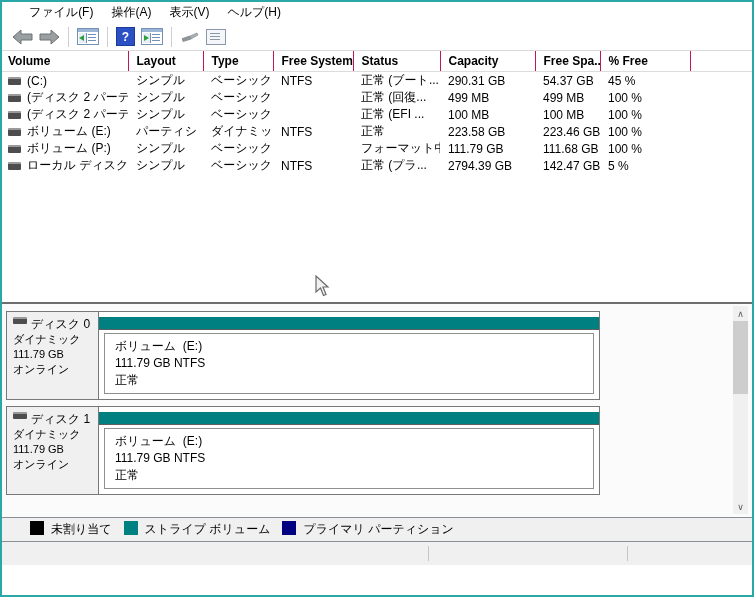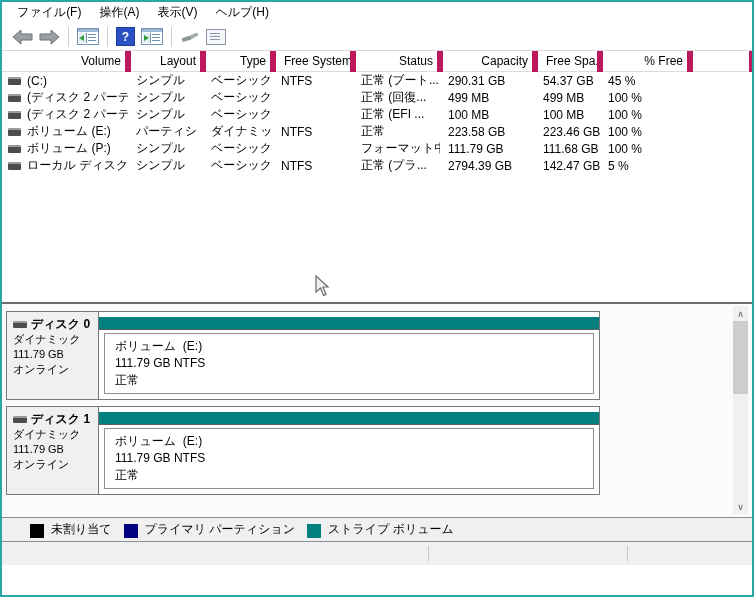--- a/index.html
+++ b/index.html
@@ -9,21 +9,21 @@
     font-family:"Liberation Sans","DejaVu Sans",sans-serif;color:#000;
   }
   
   .titlebar{height:30px;display:flex;align-items:center;padding-left:9px;background:#fff;}
   .app-icon{width:18px;height:15px;display:inline-block;}
   .title-text{font-size:12px;margin-left:7px;}
   .win-controls{margin-left:auto;display:flex;height:100%;}
   .win-btn{width:46px;height:100%;display:flex;align-items:center;justify-content:center;
     font-size:12px;background:transparent;border:none;color:#222;padding:0;}
   
-  .menubar{height:21px;display:flex;align-items:center;padding-left:6px;background:#fff;font-size:12px;}
+  .menubar{height:21px;display:flex;align-items:center;padding-left:18px;background:#fff;font-size:12px;}
   .menu-item{padding:3px 9px;}
   
   .toolbar{height:27px;display:flex;align-items:center;padding-left:7px;background:#fff;
     border-bottom:1px solid #d9d9d9;}
   .tb-sep{width:1px;height:20px;background:#cfcfcf;margin:0 5px;}
   .tb-btn{background:transparent;border:none;padding:1px 3px;display:flex;align-items:center;justify-content:center;}
   .nav-arrow{display:block;}
   .pane-icon{width:20px;height:15px;border:1px solid #7292b4;background:#fff;position:relative;display:block;}
   .pane-icon .bar{position:absolute;left:0;top:0;right:0;height:3px;background:#9cb6d8;}
   .pane-icon .col{position:absolute;left:1px;top:4px;width:7px;bottom:1px;background:#e8eef6;border-right:1px solid #7292b4;}
@@ -35,52 +35,52 @@
   .pane-icon .lines i{display:block;height:1px;background:#7292b4;margin-bottom:2px;}
   .help-icon{width:17px;height:17px;background:#2b50c4;border:1px solid #1a3a9e;color:#fff;
     font-size:12px;font-weight:bold;display:flex;align-items:center;justify-content:center;}
   .tool-icon{display:block;}
   .props-icon{width:18px;height:14px;border:1px solid #8a97a8;background:#f4f6f9;position:relative;display:block;}
   .props-icon i{position:absolute;left:3px;height:1px;width:10px;background:#8a97a8;}
   .props-icon i:nth-child(1){top:3px;} .props-icon i:nth-child(2){top:6px;} .props-icon i:nth-child(3){top:9px;}
   
   .volume-pane{height:251px;background:#fff;position:relative;}
   table.vt{border-collapse:collapse;table-layout:fixed;width:750px;font-size:12px;}
-  table.vt th{font-weight:normal;text-align:right;height:20px;padding:0 4px 0 8px;
-    border-right:6px solid #be185d;border-bottom:1px solid #dcdcdc;overflow:hidden;white-space:nowrap;}
+  table.vt th{font-weight:bold;text-align:left;height:20px;padding:0 4px 0 8px;
+    border-right:1px solid #be185d;border-bottom:1px solid #dcdcdc;overflow:hidden;white-space:nowrap;}
   table.vt th:first-child{padding-left:6px;}
   table.vt td{height:17px;padding:0 4px 0 8px;overflow:hidden;white-space:nowrap;}
   table.vt td:first-child{padding-left:6px;}
   .vol-icon{display:inline-block;width:13px;height:6px;background:#4d4d4d;border-top:2px solid #9a9a9a;
     border-radius:1px;margin-right:6px;vertical-align:middle;}
   
   .splitter{height:2px;background:#6e6e6e;}
   
   .graph-pane{height:213px;background:#fbfbfb;position:relative;}
   .disk-row{position:absolute;left:4px;width:594px;height:89px;border:1px solid #787878;
     display:flex;background:#fff;box-sizing:border-box;}
   .disk-row.d0{top:7px;} .disk-row.d1{top:102px;}
   .disk-label{width:92px;box-sizing:border-box;background:#f0f0f0;border-right:1px solid #787878;
     padding:5px 0 0 6px;font-size:11px;line-height:15px;}
-  .disk-name{font-size:12px;font-weight:bold;display:flex;align-items:center;gap:4px;}
+  .disk-name{font-size:12px;font-weight:normal;display:flex;align-items:flex-start;gap:4px;}
   .disk-glyph{display:inline-block;width:14px;height:5px;background:#4d4d4d;border-top:2px solid #9a9a9a;border-radius:1px;}
   .disk-vol{flex:1;position:relative;background:#fff;}
   .vol-strip{height:12px;margin-top:5px;border-bottom:1px solid #5f5f5f;}
   .vol-body{position:absolute;left:5px;right:5px;top:21px;bottom:5px;border:1px solid #8f8f8f;
     background:#fff;padding:4px 0 0 10px;font-size:12px;line-height:17px;box-sizing:border-box;}
   .dk-vol-name{white-space:pre;}
   
   .scrollbar{position:absolute;top:2px;right:4px;width:15px;height:208px;background:#f0f0f0;}
   .sb-arrow{height:15px;display:flex;align-items:center;justify-content:center;font-size:9px;color:#5a5a5a;}
   .sb-arrow.down{position:absolute;bottom:0;left:0;right:0;}
   .sb-thumb{position:absolute;top:15px;left:0;width:15px;height:73px;background:#cdcdcd;}
   
   .legend{height:25px;background:#f0f0f0;border-top:1px solid #898f98;border-bottom:1px solid #898f98;
     display:flex;align-items:center;padding-left:28px;font-size:12px;box-sizing:border-box;}
-  .legend-item{display:flex;align-items:flex-end;margin-right:12px;}
+  .legend-item{display:flex;align-items:flex-start;margin-right:12px;}
   .swatch{width:14px;height:14px;margin-right:7px;display:inline-block;}
   
   .statusbar{height:23px;background:#f0f0f0;position:relative;}
   .sb-sep{position:absolute;top:4px;width:1px;height:15px;background:#c6c6c6;}
   .sb-sep.s1{left:426px;} .sb-sep.s2{left:625px;}
   
   .cursor{position:absolute;left:313px;top:273px;pointer-events:none;}
 </style>
 </head>
 <body>
@@ -298,27 +298,27 @@
       <div class="sb-arrow down">∨</div>
     </div>
   </div>
 
   <div class="legend">
     <span class="legend-item">
       <span class="swatch" style="background-color: rgb(0, 0, 0);"></span>
       <span>未割り当て</span>
     </span>
     <span class="legend-item">
+      <span class="swatch" style="background-color: rgb(0, 128, 128);"></span>
+      <span>ストライプ ボリューム</span>
+    </span>
+    <span class="legend-item">
       <span class="swatch" style="background-color: rgb(0, 0, 128);"></span>
       <span>プライマリ パーティション</span>
     </span>
-    <span class="legend-item">
-      <span class="swatch" style="background-color: rgb(0, 128, 128);"></span>
-      <span>ストライプ ボリューム</span>
-    </span>
   </div>
 
   <div class="statusbar">
     <span class="sb-sep s1"></span>
     <span class="sb-sep s2"></span>
   </div>
 
   <svg class="cursor" width="16" height="22" viewBox="0 0 16 22">
     <path d="M1 1 L1 17 L5.5 13 L8.5 20.5 L11 19.5 L8 12 L13 12 Z" fill="#f2f2f2" stroke="#6a6a6a" stroke-width="1.2"></path>
   </svg>

